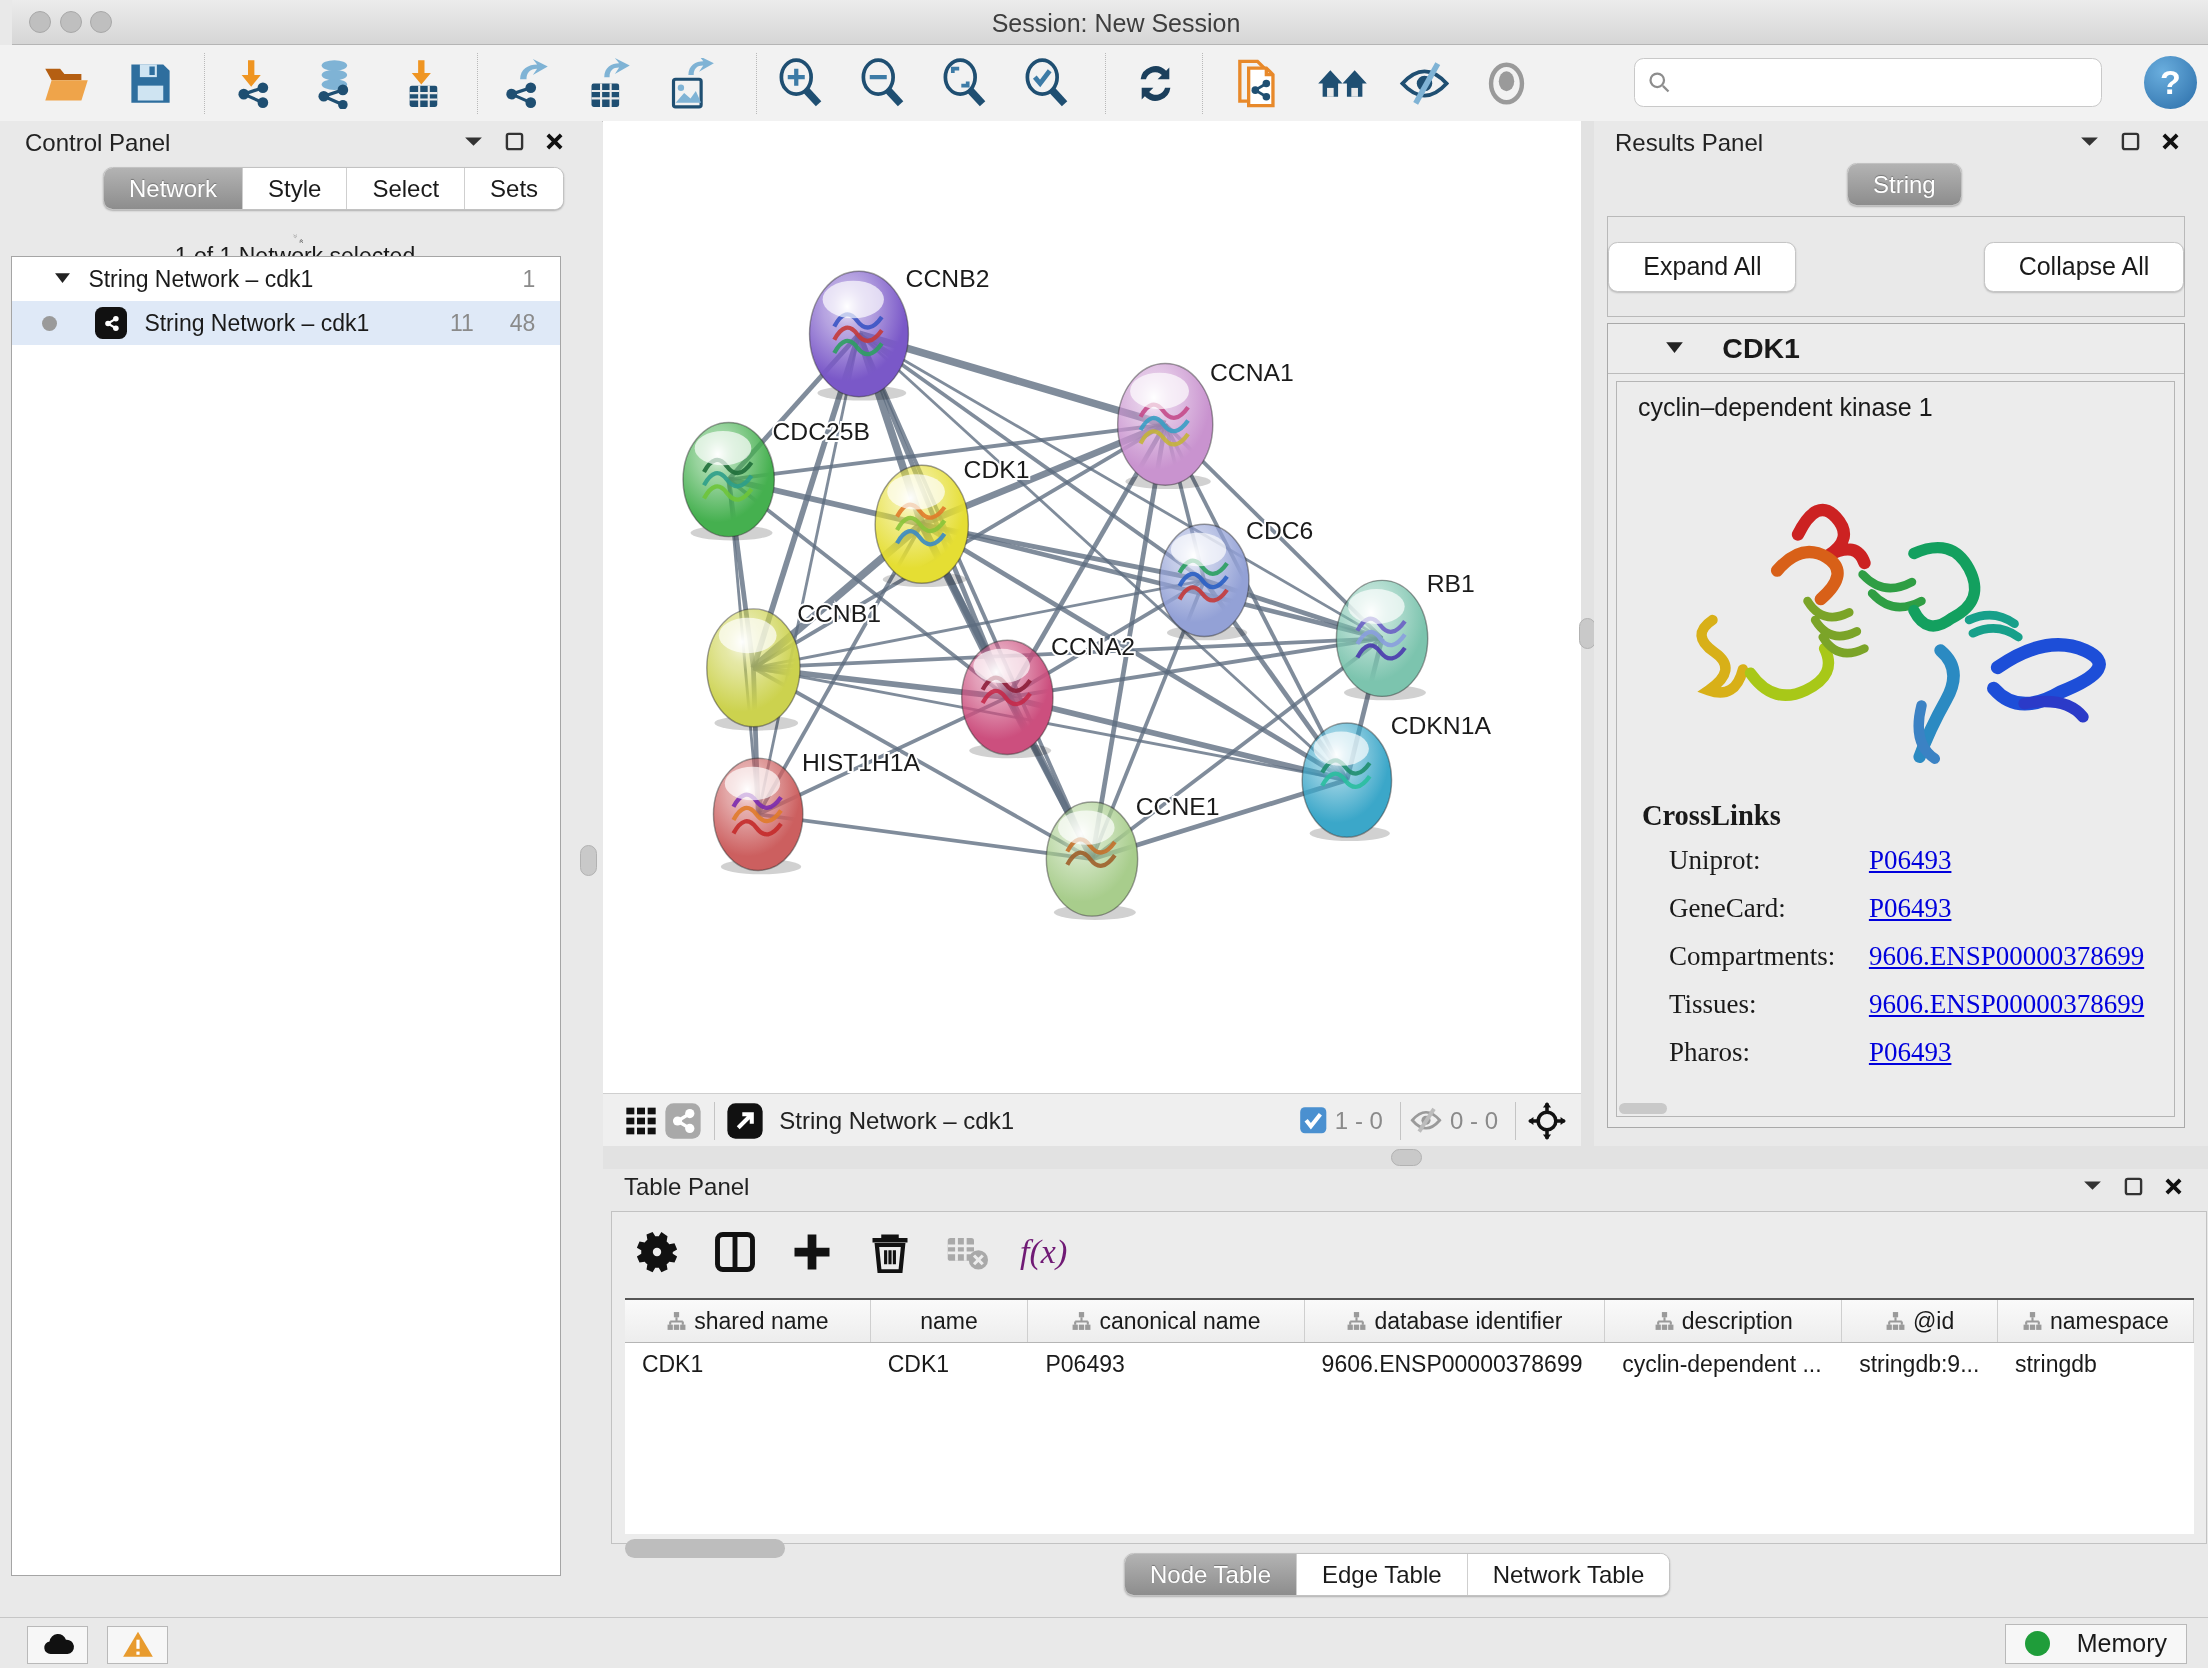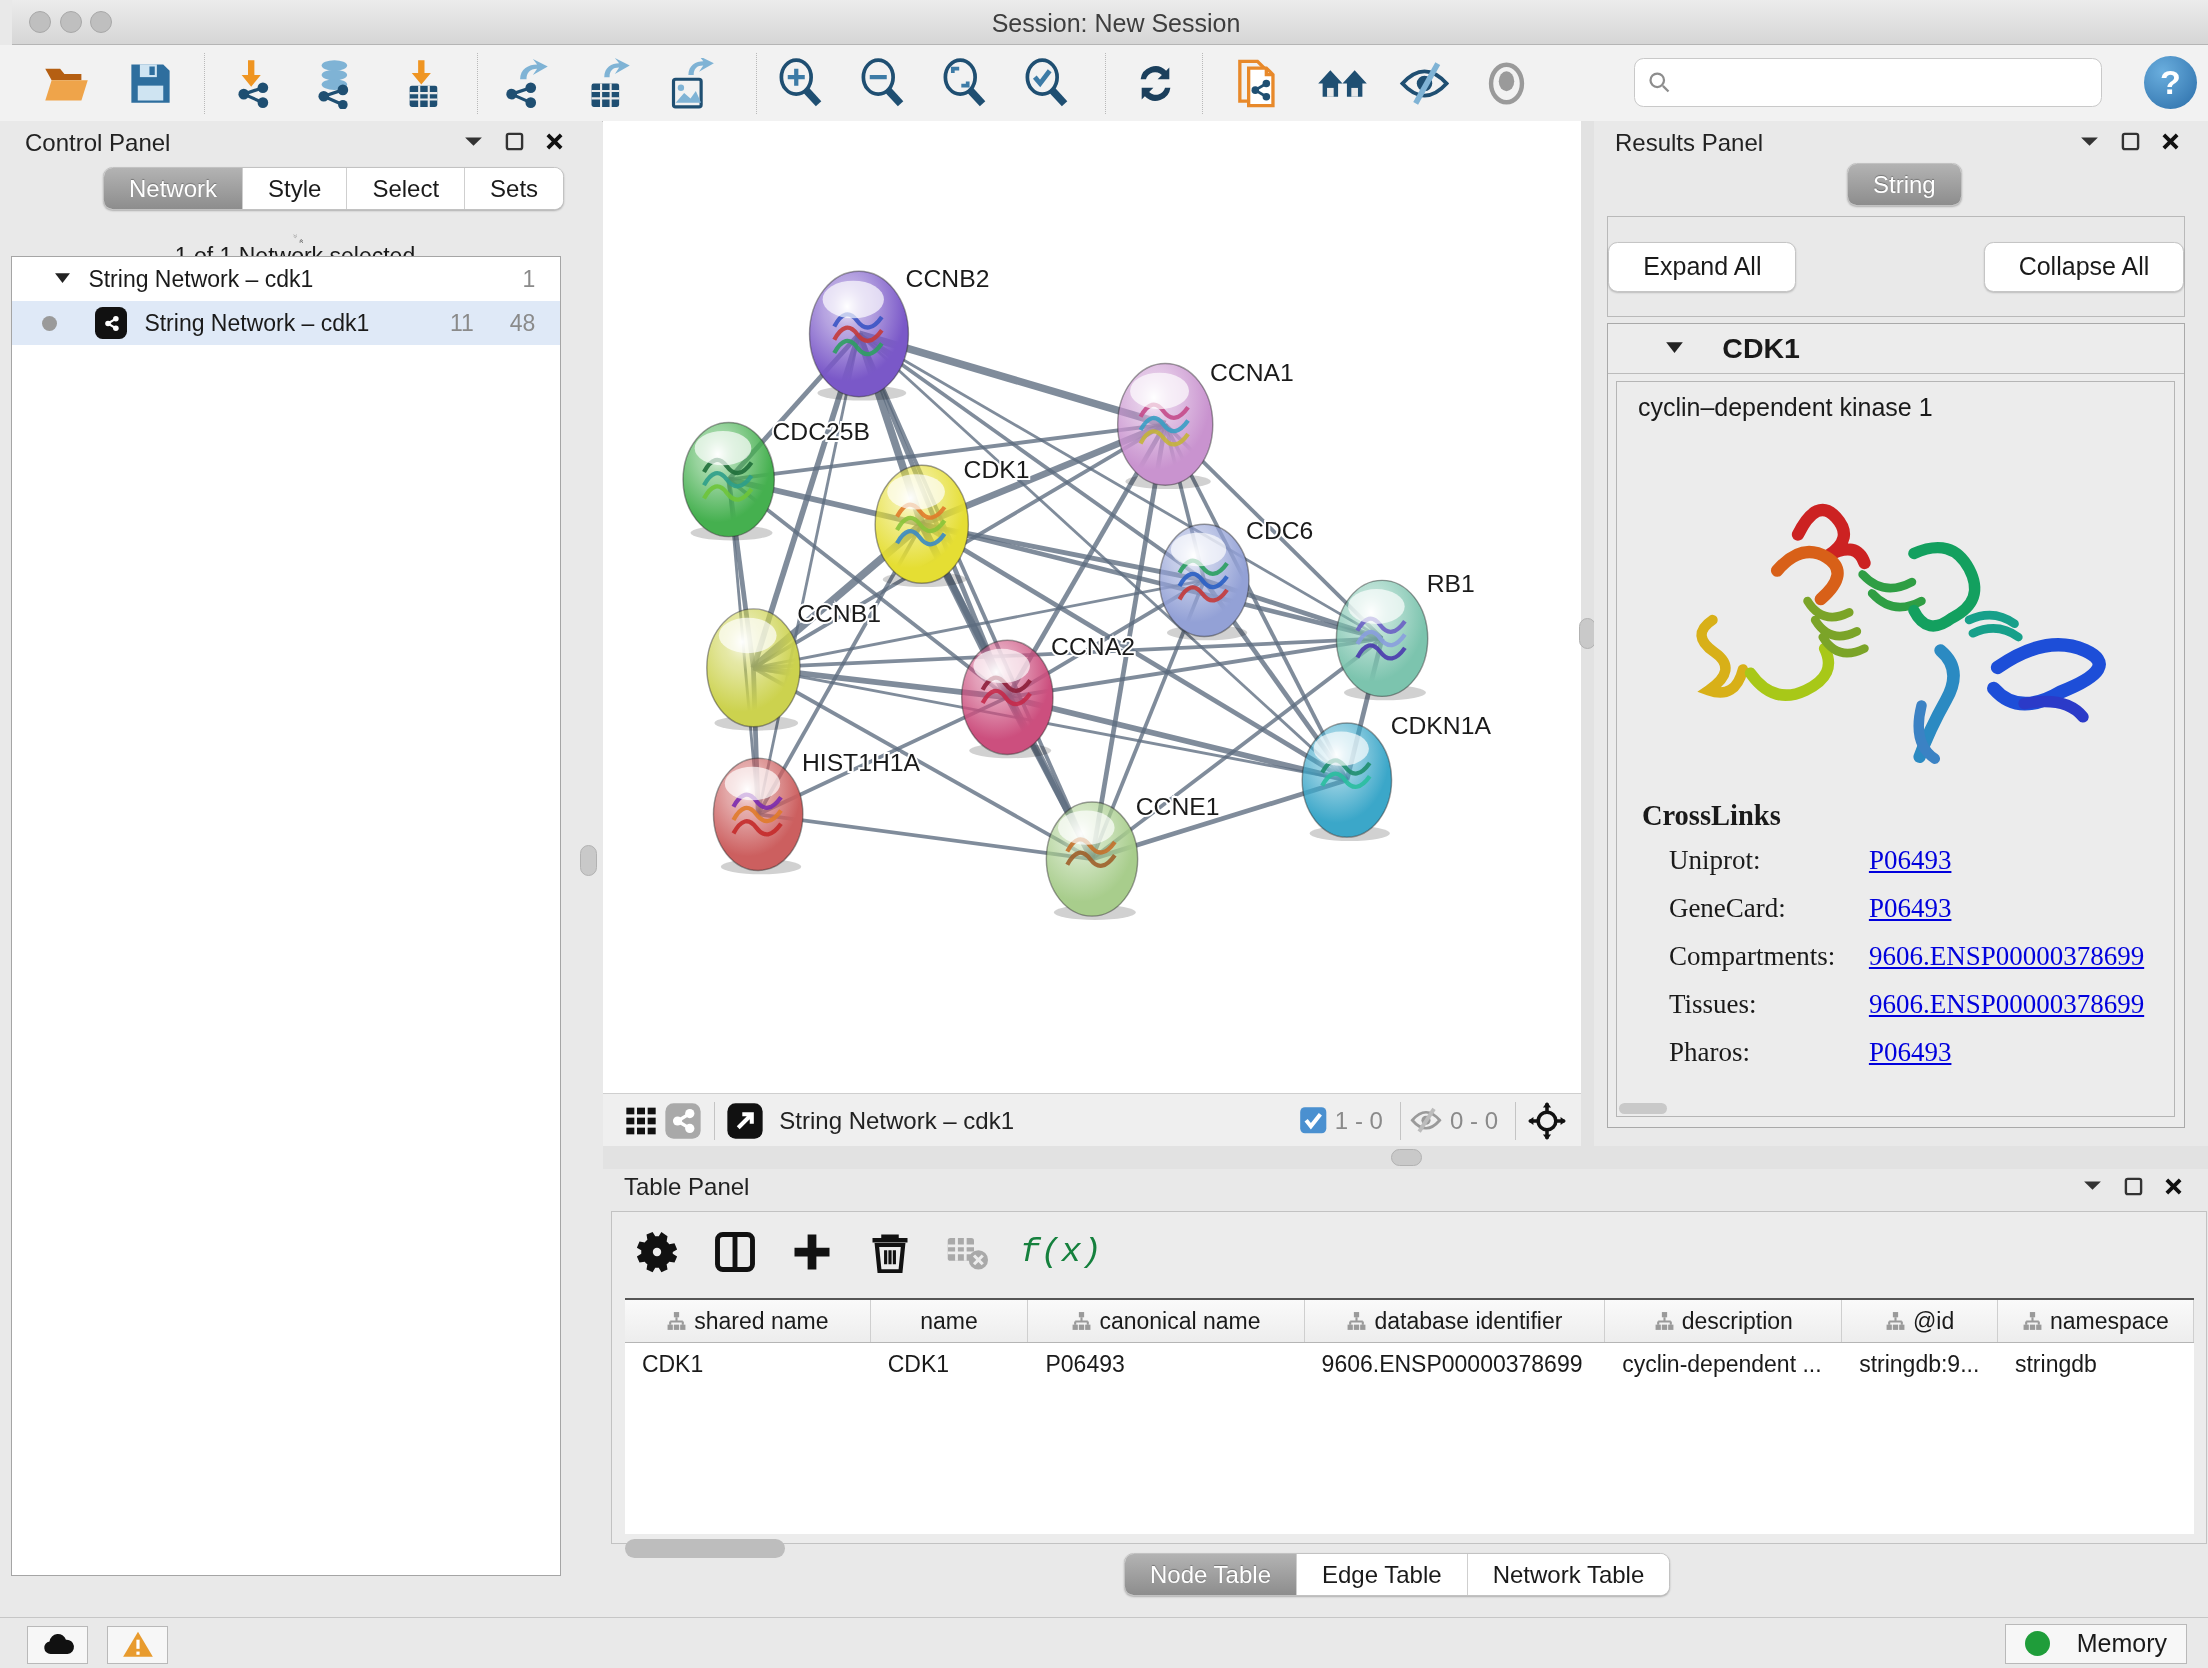--- a/index.html
+++ b/index.html
@@ -75,21 +75,21 @@
   .cllabel{width:200px;}
   .clrow a{color:#0000dd;text-decoration:underline;cursor:pointer;}
   #rp-scrollnub{position:absolute;left:1.9px;bottom:1.9px;width:48px;height:11.4px;background:#c9c9c9;border-radius:5.7px;}
   
   #table-panel{left:603px;top:1169px;width:1605px;height:448px;background:#e9e9e9;}
   #tp-head{position:absolute;left:21px;top:3.8px;}
   #tp-ctl{position:absolute;right:25px;top:7.6px;}
   #tp-box{position:absolute;left:7.6px;top:42px;width:1594px;height:331px;background:#ececec;border:1px solid #c2c2c2;}
   #tp-toolbar{display:flex;align-items:center;gap:28.5px;height:80px;padding-left:21px;}
   .tpicon{width:49px;height:49px;display:flex;align-items:center;justify-content:center;cursor:pointer;}
-  #fx-label{font-family:Liberation Mono, monospace;font-style:italic;font-size:34px;color:#15803d;cursor:pointer;}
+  #fx-label{font-family:Liberation Serif, serif;font-style:italic;font-size:34px;color:#701a75;cursor:pointer;}
   #tp-table{position:absolute;left:13.3px;top:86px;width:1569px;height:234px;background:#fff;border-top:2.9px solid #555;overflow:hidden;}
   #tp-header{display:flex;height:42px;background:linear-gradient(#fafafa,#ededed);border-bottom:1.9px solid #b5b5b5;}
   .th{display:flex;align-items:center;justify-content:center;gap:7px;font-size:23px;border-right:1px solid #cfcfcf;
       box-sizing:border-box;overflow:hidden;white-space:nowrap;cursor:pointer;}
   #tp-row{display:flex;height:42px;background:#fff;cursor:pointer;}
   .td{font-size:23px;padding-left:17px;box-sizing:border-box;overflow:hidden;white-space:nowrap;display:flex;align-items:center;}
   .c0{width:251px}.c1{width:161px}.c2{width:282px}.c3{width:307px}.c4{width:242px}.c5{width:159px}.c6{width:200px}
   #tp-hscroll{position:absolute;left:13.3px;top:327px;width:160px;height:19px;background:#bdbdbd;border-radius:9.5px;cursor:pointer;}
   #tp-tabs{position:absolute;left:521px;top:384px;}
   

